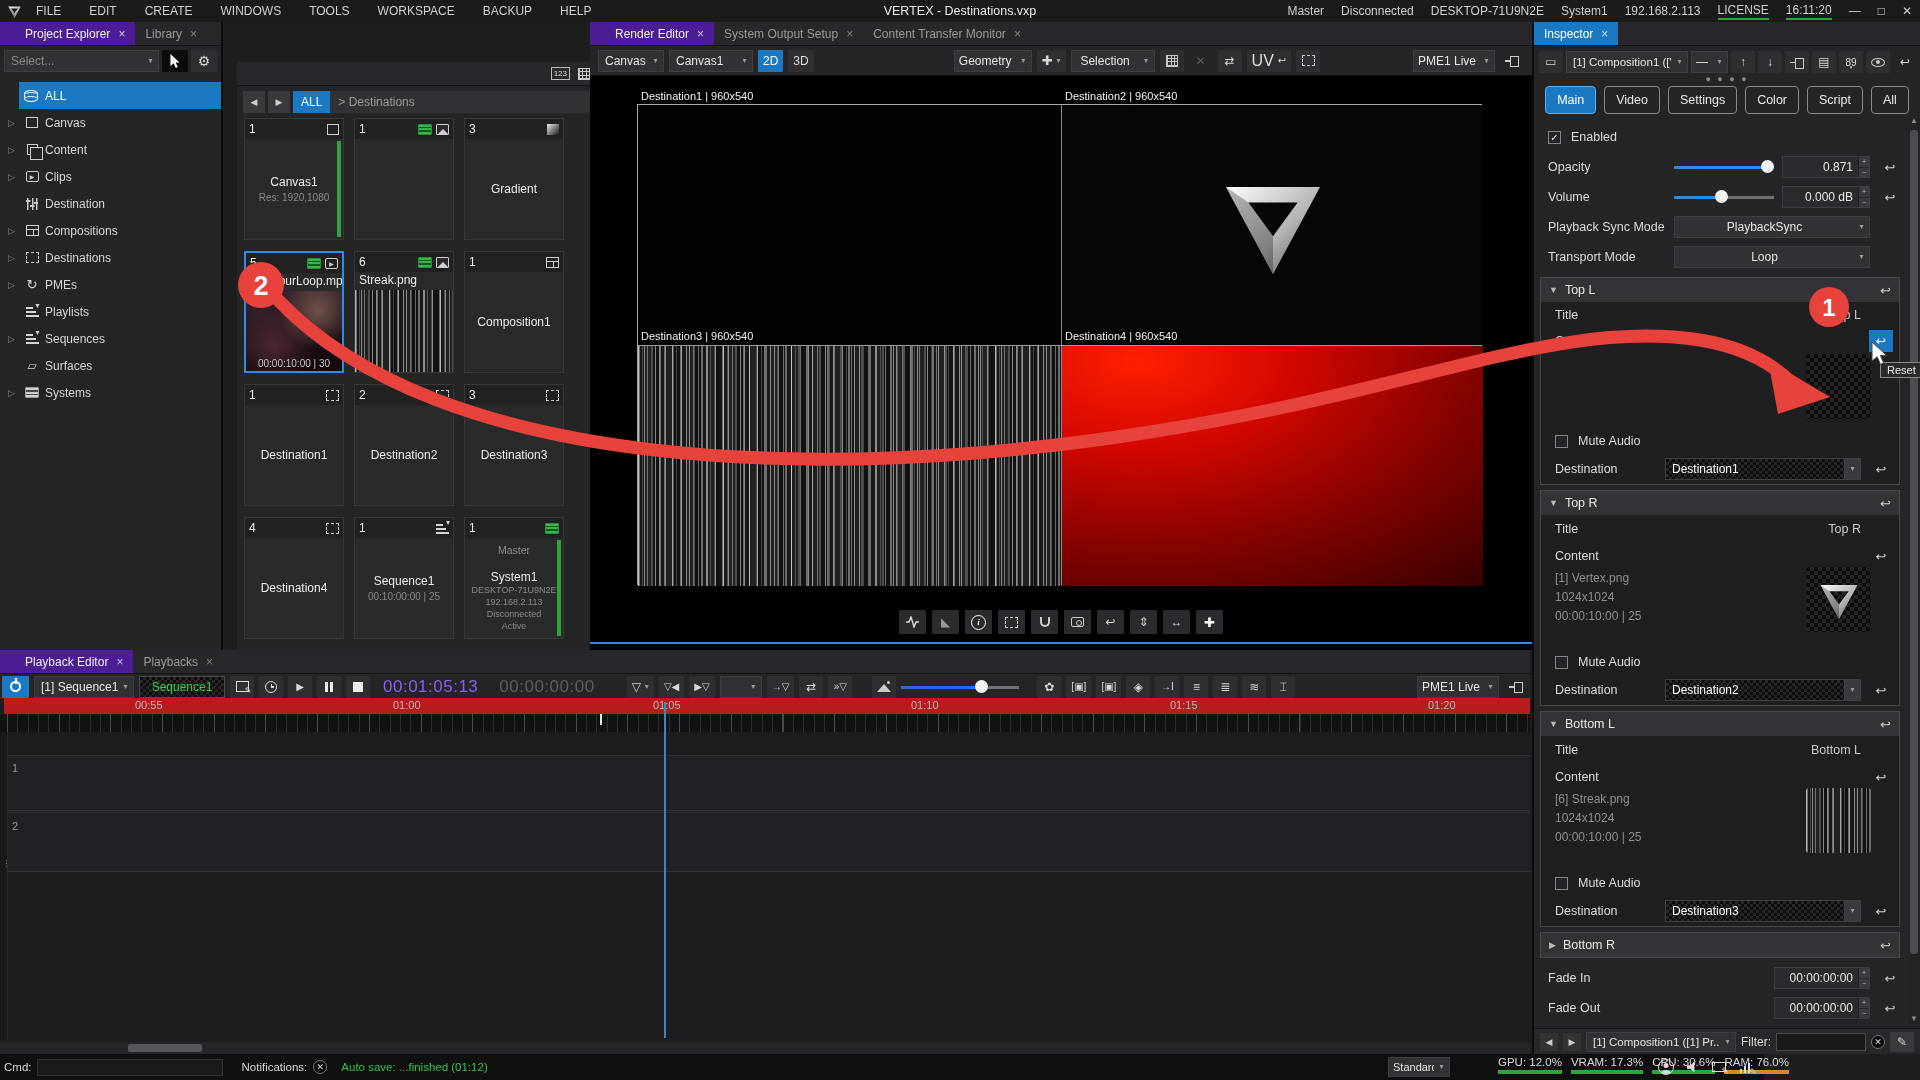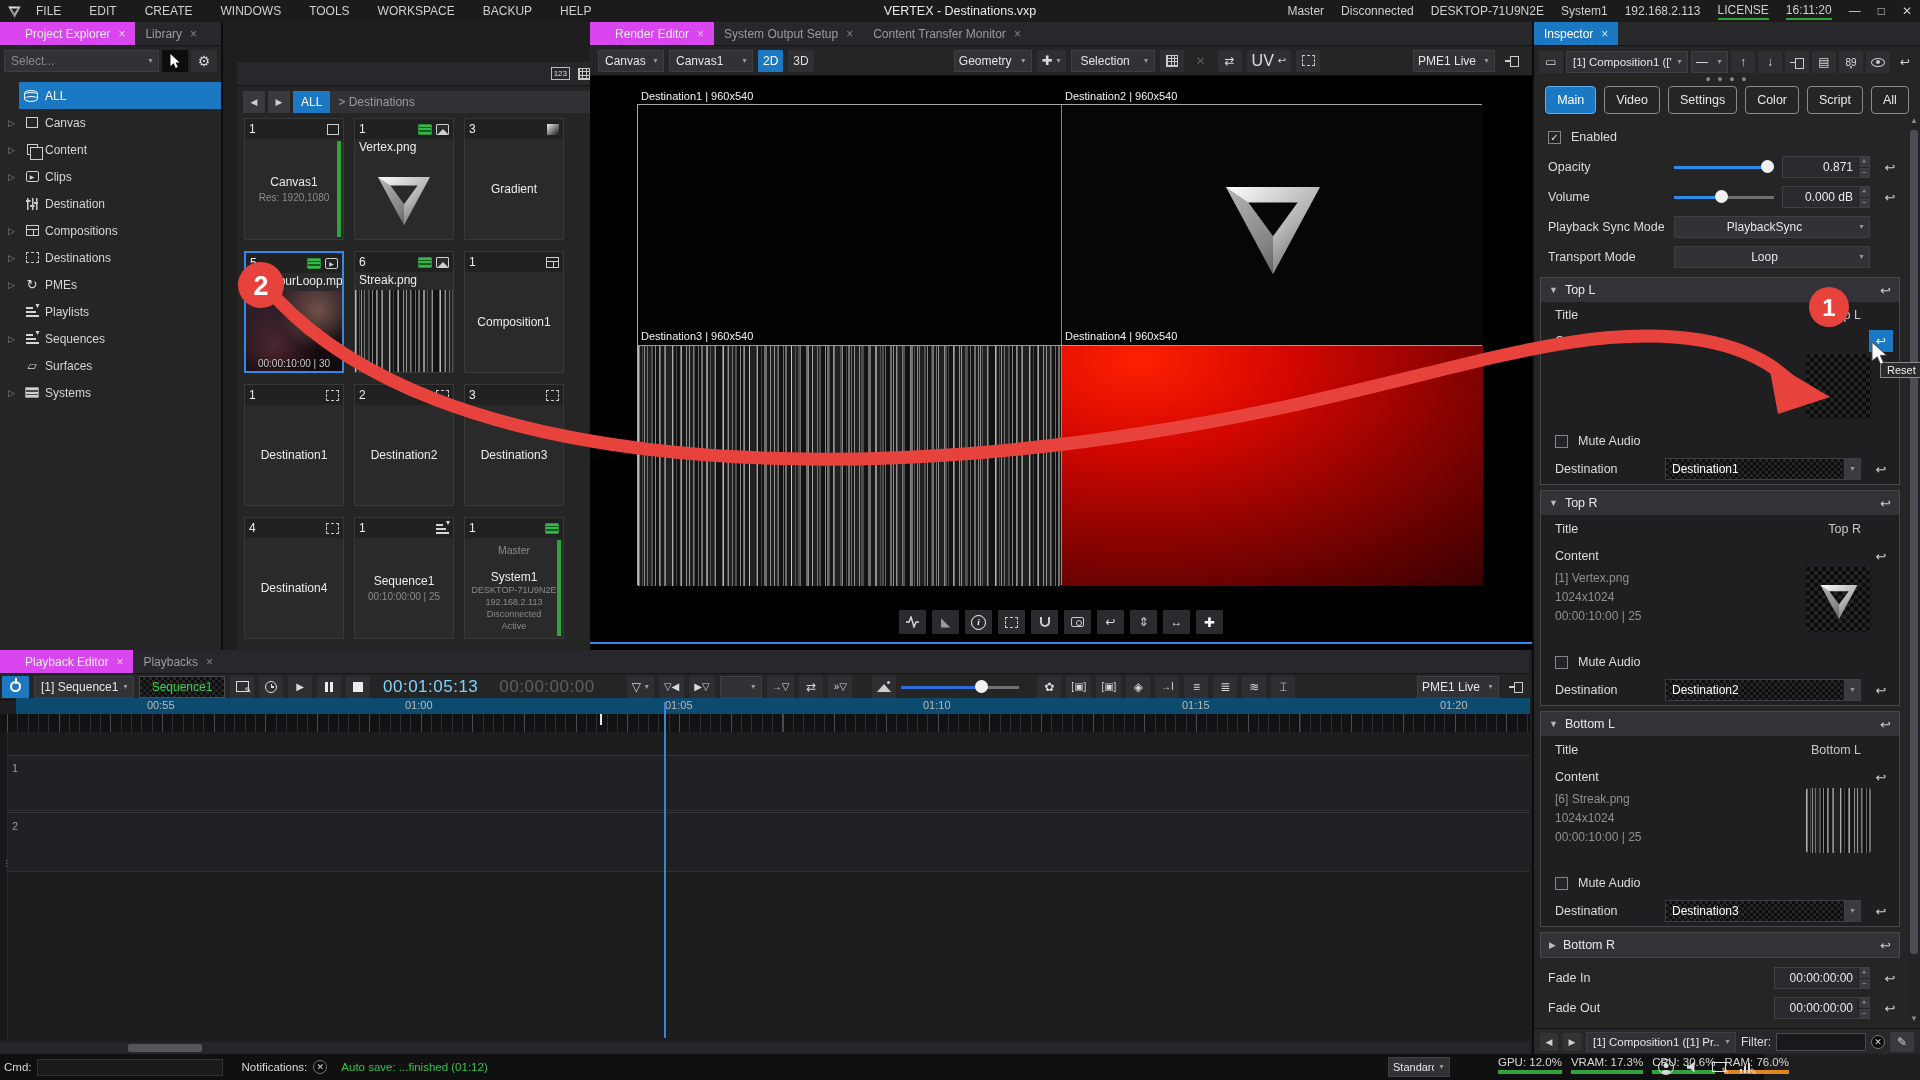--- a/index.html
+++ b/index.html
@@ -4,21 +4,21 @@
 <style>
   html,body{margin:0;padding:0;background:#000;width:1920px;height:1080px;overflow:hidden;
     font-family:"Liberation Sans","DejaVu Sans",sans-serif;-webkit-font-smoothing:antialiased;}
   *{box-sizing:border-box;}
   #app{position:relative;width:1920px;height:1080px;background:#1e1e1f;color:#ddd;font-size:12px;}
 
   
   .panel{position:absolute;background:#252526;}
   .tabs{display:flex;height:24px;background:#28282c;border-bottom:1px solid #141414;align-items:stretch;}
   .tab{display:flex;align-items:center;gap:8px;padding:0 10px;font-size:12px;color:#9b9b9b;white-space:nowrap;}
-  .tab.active{background:#d946ef;color:#efefef;padding-left:25px;}
+  .tab.active{background:#4c1d95;color:#efefef;padding-left:25px;}
   .tab.activeblue{background:#1b79c4;color:#fff;}
   .tab .x{font-size:12px;color:inherit;opacity:.8;}
   .btn{display:inline-flex;align-items:center;justify-content:center;gap:4px;background:#2f2f33;height:22px;
        min-width:24px;padding:0 5px;color:#dedede;font-size:12px;border-radius:1px;}
   .btn.blue{background:#1b79c4;color:#fff;}
   .btn.dim{color:#5c5c5c;}
   .caret{font-size:8px;color:#9a9a9a;line-height:1;}
   .ddown{height:22px;background:#313136;border:1px solid #3e3e44;display:flex;align-items:center;color:#e6e6e6;font-size:12px;}
   .ddown .dtext{flex:1;text-align:center;padding:0 4px;white-space:nowrap;overflow:hidden;}
   .ddown .dtext.left{text-align:left;padding-left:6px;}
@@ -192,23 +192,23 @@
   .destdd .dbtn{width:17px;background:#3a3a40;border:1px solid #3e3e44;display:flex;align-items:center;justify-content:center;}
   #insfooter{height:26px;background:#28282c;border-top:1px solid #141414;display:flex;align-items:center;gap:5px;padding:0 6px;}
   #insfooter input{flex:1;height:18px;background:#19191b;border:1px solid #4a4a50;color:#ddd;font-size:11px;padding:0 4px;min-width:30px;}
   #insscrollbar{position:absolute;right:0;top:92px;bottom:30px;width:12px;background:#232326;}
   #insscrollbar .arr{position:absolute;left:0;right:0;height:12px;color:#8a8a8a;font-size:8px;display:flex;align-items:center;justify-content:center;}
   #insscrollbar .thumb{position:absolute;left:2px;right:2px;top:16px;bottom:70px;background:#4c4c52;border-radius:3px;}
 
   
   #playback{left:0;top:650px;width:1530px;height:404px;background:#1e1e21;}
   #pbtoolbar{height:26px;background:#252526;display:flex;align-items:center;gap:5px;padding:0 2px;border-bottom:1px solid #101010;}
-  .tcode{font-size:17px;color:#7dd3fc;padding:0 8px;letter-spacing:.5px;}
+  .tcode{font-size:17px;color:#8b5cf6;padding:0 8px;letter-spacing:.5px;}
   .tcode.dim2{color:#5f5f63;}
-  #rulerlabels{position:absolute;left:16px;right:0;top:48px;height:16px;background:#0c4a6e;}
+  #rulerlabels{position:absolute;left:4px;right:0;top:48px;height:16px;background:#b91c1c;}
   #rulerlabels span{position:absolute;top:1px;font-size:11px;color:#b9b9b9;}
   #tickstrip{position:absolute;left:0;right:0;top:64px;height:18px;background:#121215;
      background-image:repeating-linear-gradient(90deg,#4a4a52 0 1px,transparent 1px 51.7px),
                       repeating-linear-gradient(90deg,#2e2e34 0 1px,transparent 1px 10.34px);
      background-position:7px 0;}
   #tracksarea{position:absolute;left:0;right:0;top:82px;bottom:14px;background:#1d1d20;overflow:hidden;}
   .lane{position:absolute;left:8px;right:0;background:#212125;border-top:1px solid #313137;border-bottom:1px solid #313137;}
   .tracknum{position:absolute;left:12px;color:#9a9a9a;font-size:11px;}
   #leftstrip{position:absolute;left:0;top:0;bottom:0;width:8px;background:#19191b;border-right:1px solid #2a2a2e;}
   .griphandle{position:absolute;left:2px;color:#777;font-size:9px;letter-spacing:0;line-height:3px;}
@@ -429,28 +429,20 @@
           <i class="greenbar"></i>
         </div>
       </div>
 
       <div class="cell">
         <div class="cellhead">
             <span class="cnum">1</span>
             <i class="ic-server"></i>
             <i class="ic-img"></i>
           </div>
-        <div class="cellbody">
-          <span class="cname cname-top">Vertex.png</span>
-          <div class="thumbarea" style="display:flex;align-items:center;justify-content:center">
-            <svg width="62" height="62" viewBox="0 0 100 100">
-                <use href="#vlogo"></use>
-              </svg>
-          </div>
-        </div>
       </div>
 
       <div class="cell">
         <div class="cellhead">
             <span class="cnum">3</span>
             <i class="ic-grad"></i>
           </div>
         <div class="cellbody">
             <span class="cname">Gradient</span>
           </div>

